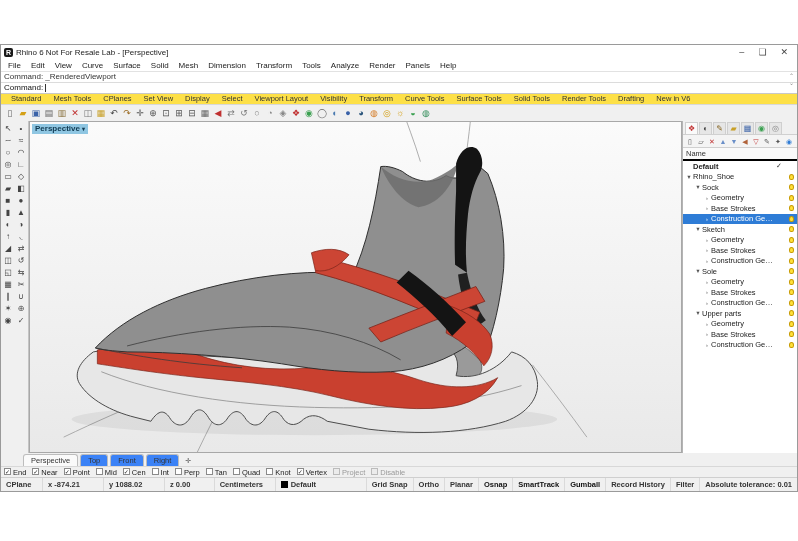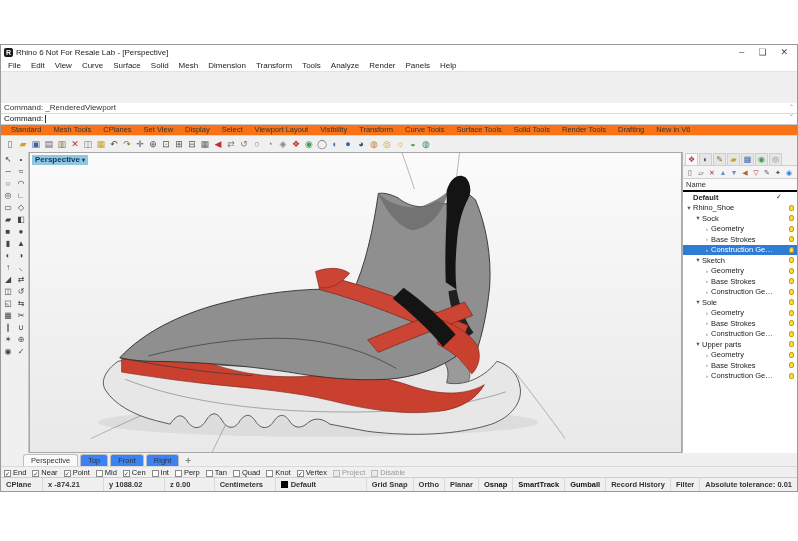--- a/index.html
+++ b/index.html
@@ -18,30 +18,30 @@
   .title-text { flex:1; white-space:nowrap; overflow:hidden; }
   .win-controls { display:flex; gap:14px; padding-right:6px; color:#444; font-size:9px; }
   .win-controls span { cursor:default; line-height:12px; }
 
   
   .menubar { height:13px; background:#fff; border-bottom:1px solid #e2e2e2;
     display:flex; align-items:center; padding-left:2px; flex:0 0 auto; }
   .menu-item { font-size:8px; color:#222; padding:0 5px; line-height:13px; }
 
   
-  .cmd-history { background:#fff; border-bottom:1px solid #dcdcdc; flex:0 0 auto; position:relative;margin-top:31px; }
+  .cmd-history { background:#fff; border-bottom:1px solid #dcdcdc; flex:0 0 auto; position:relative; }
   .cmd-line { font-size:8px; color:#333; line-height:9px; padding:0 3px; border-bottom:1px solid #f940; }
   .cmd-prompt { background:#fff; border-bottom:1px solid #c8c8c8; font-size:8px; color:#111;
     line-height:10px; padding:0 3px; flex:0 0 auto; display:flex; }
   .caret { display:inline-block; width:1px; height:8px; background:#333; margin-left:2px; margin-top:1px; }
   .cmd-scroll { position:absolute; right:1px; top:0; width:9px; height:100%; display:flex;
     flex-direction:column; justify-content:space-between; align-items:center; color:#888; font-size:6px; }
 
   
-  .tool-tabs { height:11px; background:#f97316; display:flex; align-items:flex-end;
+  .tool-tabs { height:11px; background:#fde047; display:flex; align-items:flex-end;
     padding-left:4px; flex:0 0 auto; border-bottom:1px solid #d8d8d8; }
   .tool-tab { font-size:7.5px; color:#333; padding:0 6px; line-height:11px; white-space:nowrap; }
 
   
   .tool-icons { height:16px; background:#f0f0f0; display:flex; align-items:center;
     padding-left:3px; gap:1px; flex:0 0 auto; }
   .t-icon { width:12px; height:13px; font-size:9px; line-height:13px; text-align:center; cursor:default; }
 
   
   .main { flex:1; display:flex; min-height:0; }
@@ -86,21 +86,21 @@
   
   .vp-tabs { height:13px; background:#f0f0f0; display:flex; align-items:flex-end;
     padding-left:22px; gap:2px; flex:0 0 auto; }
   .vp-tab { font-size:7.5px; color:#333; background:#3b82f6; border:1px solid #bdbdbd;
     border-bottom:none; border-radius:3px 3px 0 0; padding:0 7px; line-height:11px; }
   .vp-tab.active { background:#fafafa; }
   .vp-tab-add { font-size:7px; color:#555; padding:0 4px; line-height:11px; }
 
   .osnap-row { height:11px; background:#f0f0f0; border-top:1px solid #d8d8d8; display:flex;
     align-items:center; padding-left:3px; gap:6px; flex:0 0 auto; }
-  .osnap-item { display:flex; align-items:flex-end; gap:2px; font-size:7.5px; color:#222; }
+  .osnap-item { display:flex; align-items:flex-start; gap:2px; font-size:7.5px; color:#222; }
   .osnap-box { width:7px; height:7px; background:#fff; border:1px solid #8a8a8a;
     font-size:6px; line-height:6px; text-align:center; color:#222; }
   .osnap-item.checked .osnap-box::after { content:"\2713"; }
   .osnap-item.disabled { color:#9a9a9a; }
   .osnap-item.disabled .osnap-box { border-color:#bbb; background:#ececec; }
 
   .statusbar { height:14px; background:#f0f0f0; border-top:1px solid #cfcfcf; display:flex;
     align-items:stretch; font-size:7.5px; color:#333; flex:0 0 auto; overflow:hidden; }
   .sb-cell { padding:0 5px; line-height:13px; border-right:1px solid #dadada; white-space:nowrap;font-weight:bold; }
   .sb-cell.toggle.active { font-weight:bold; color:#111; }

